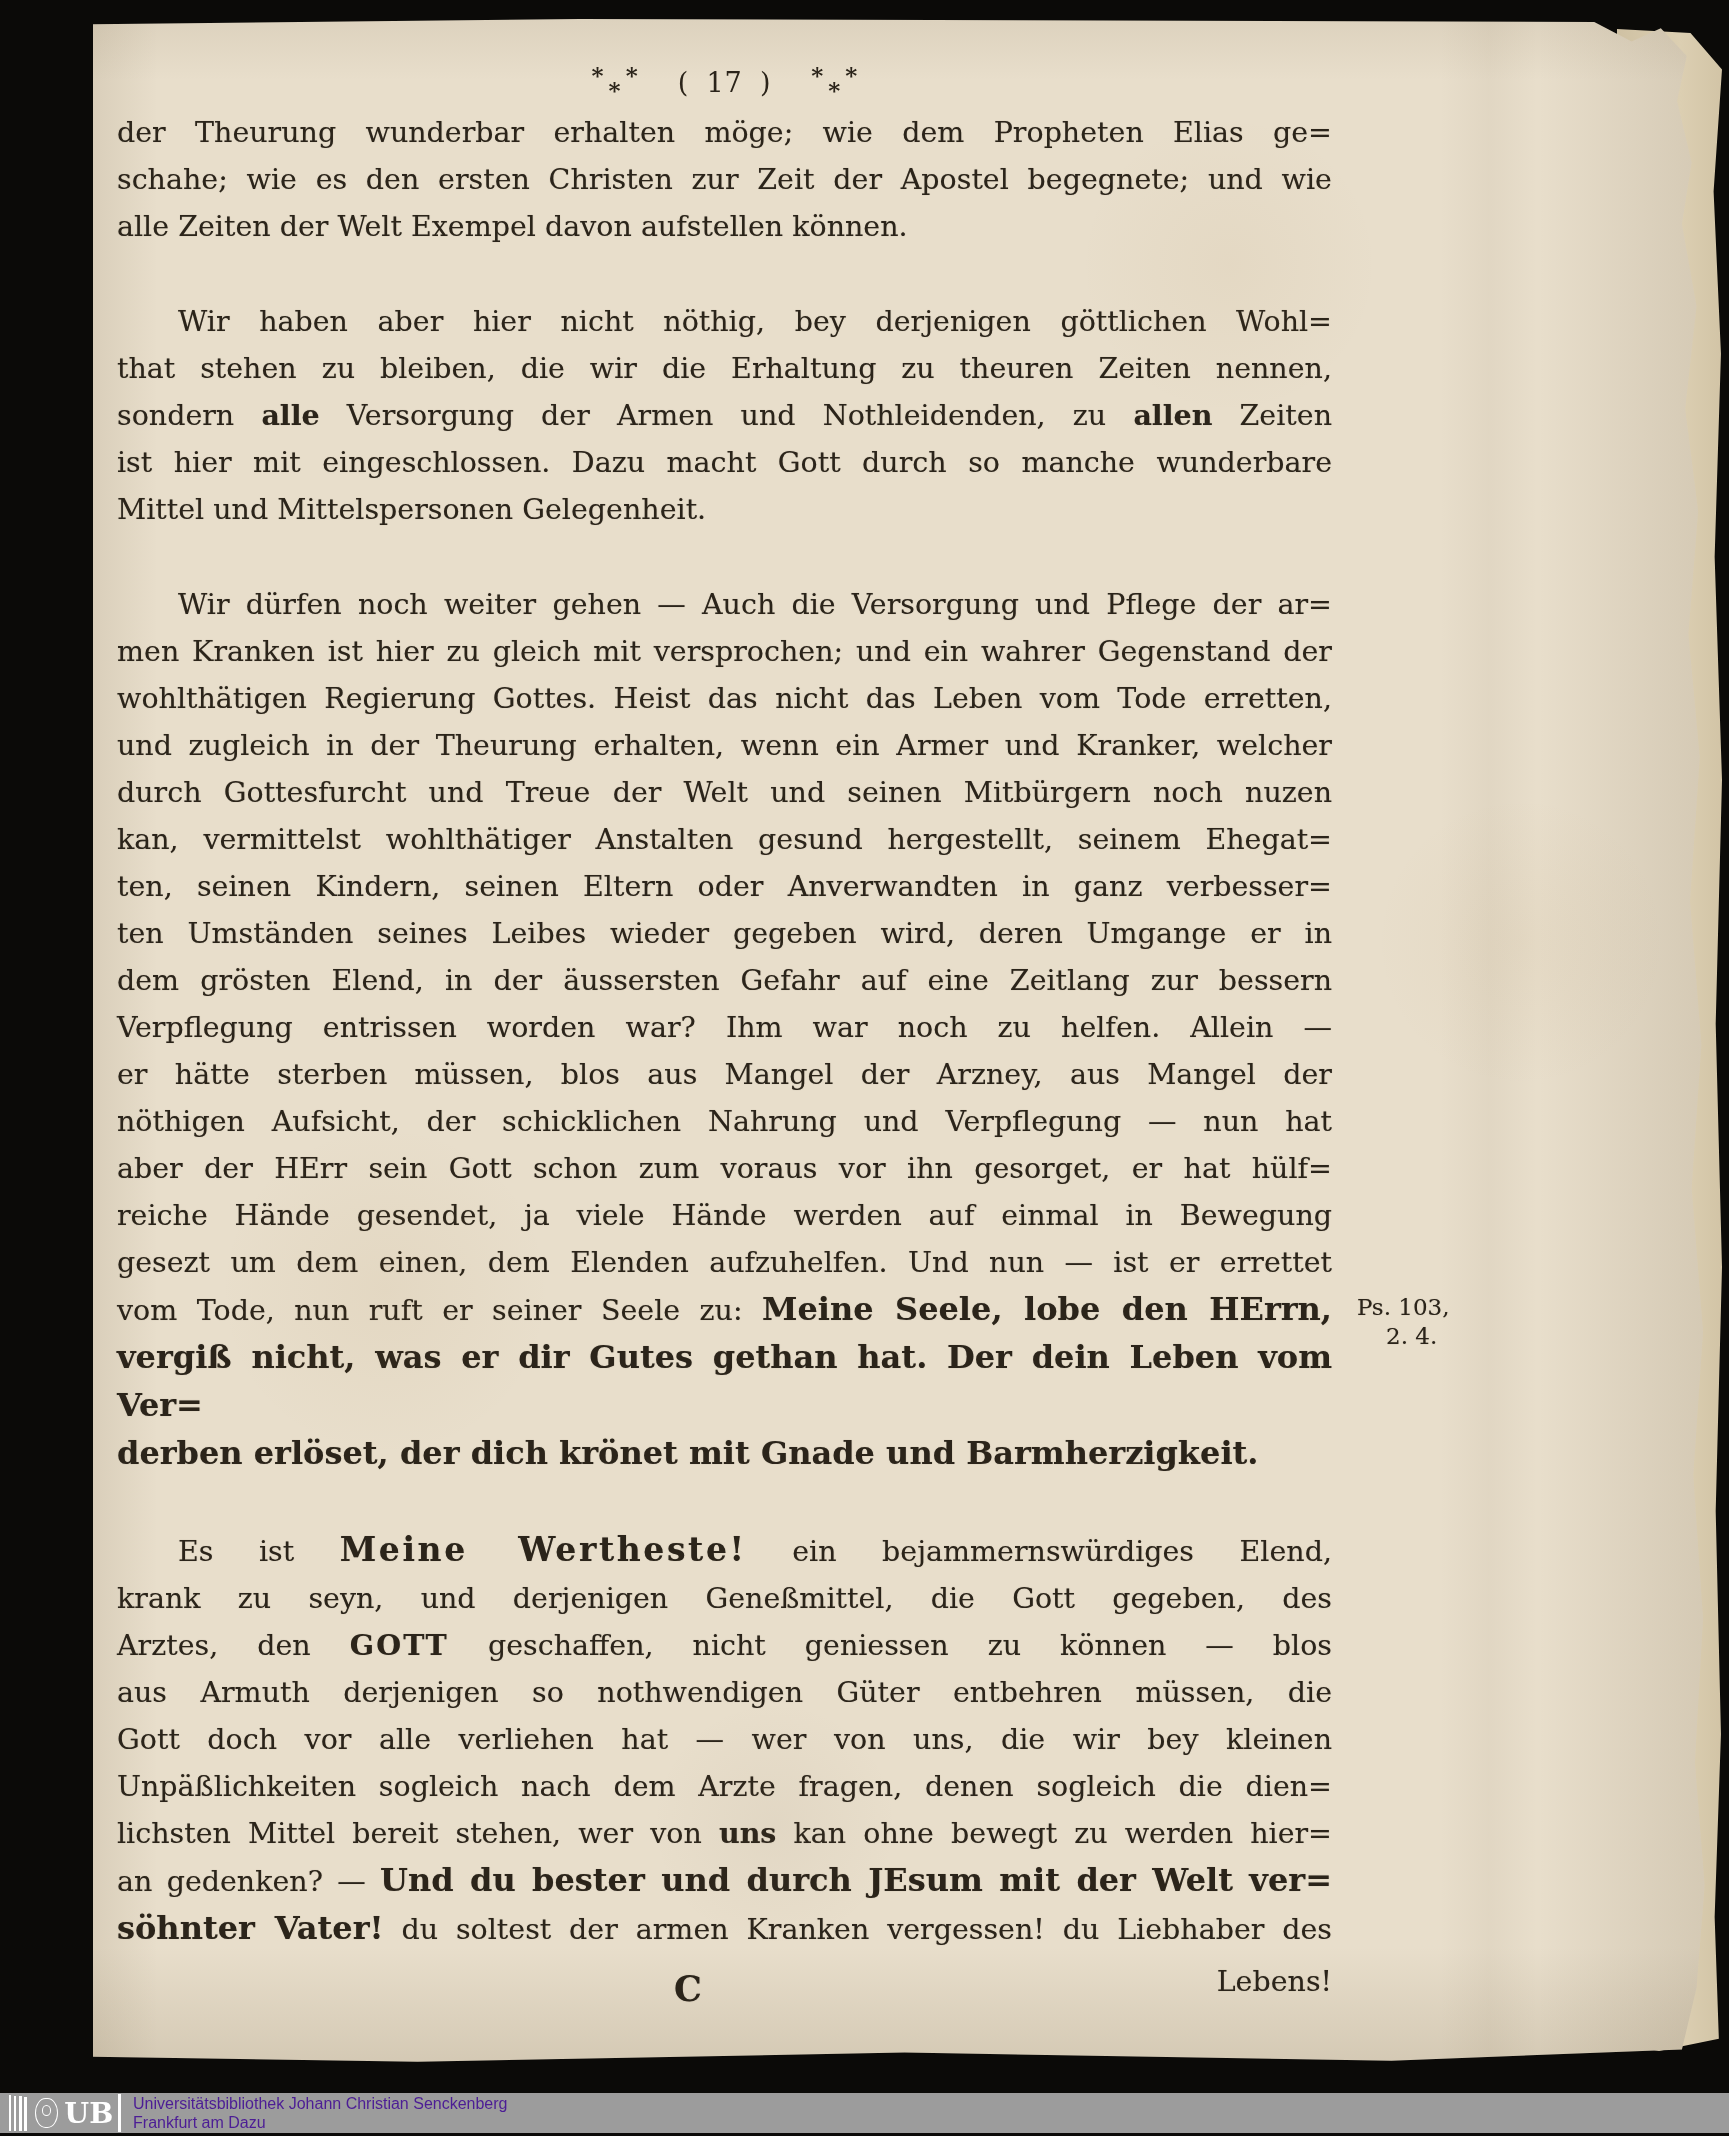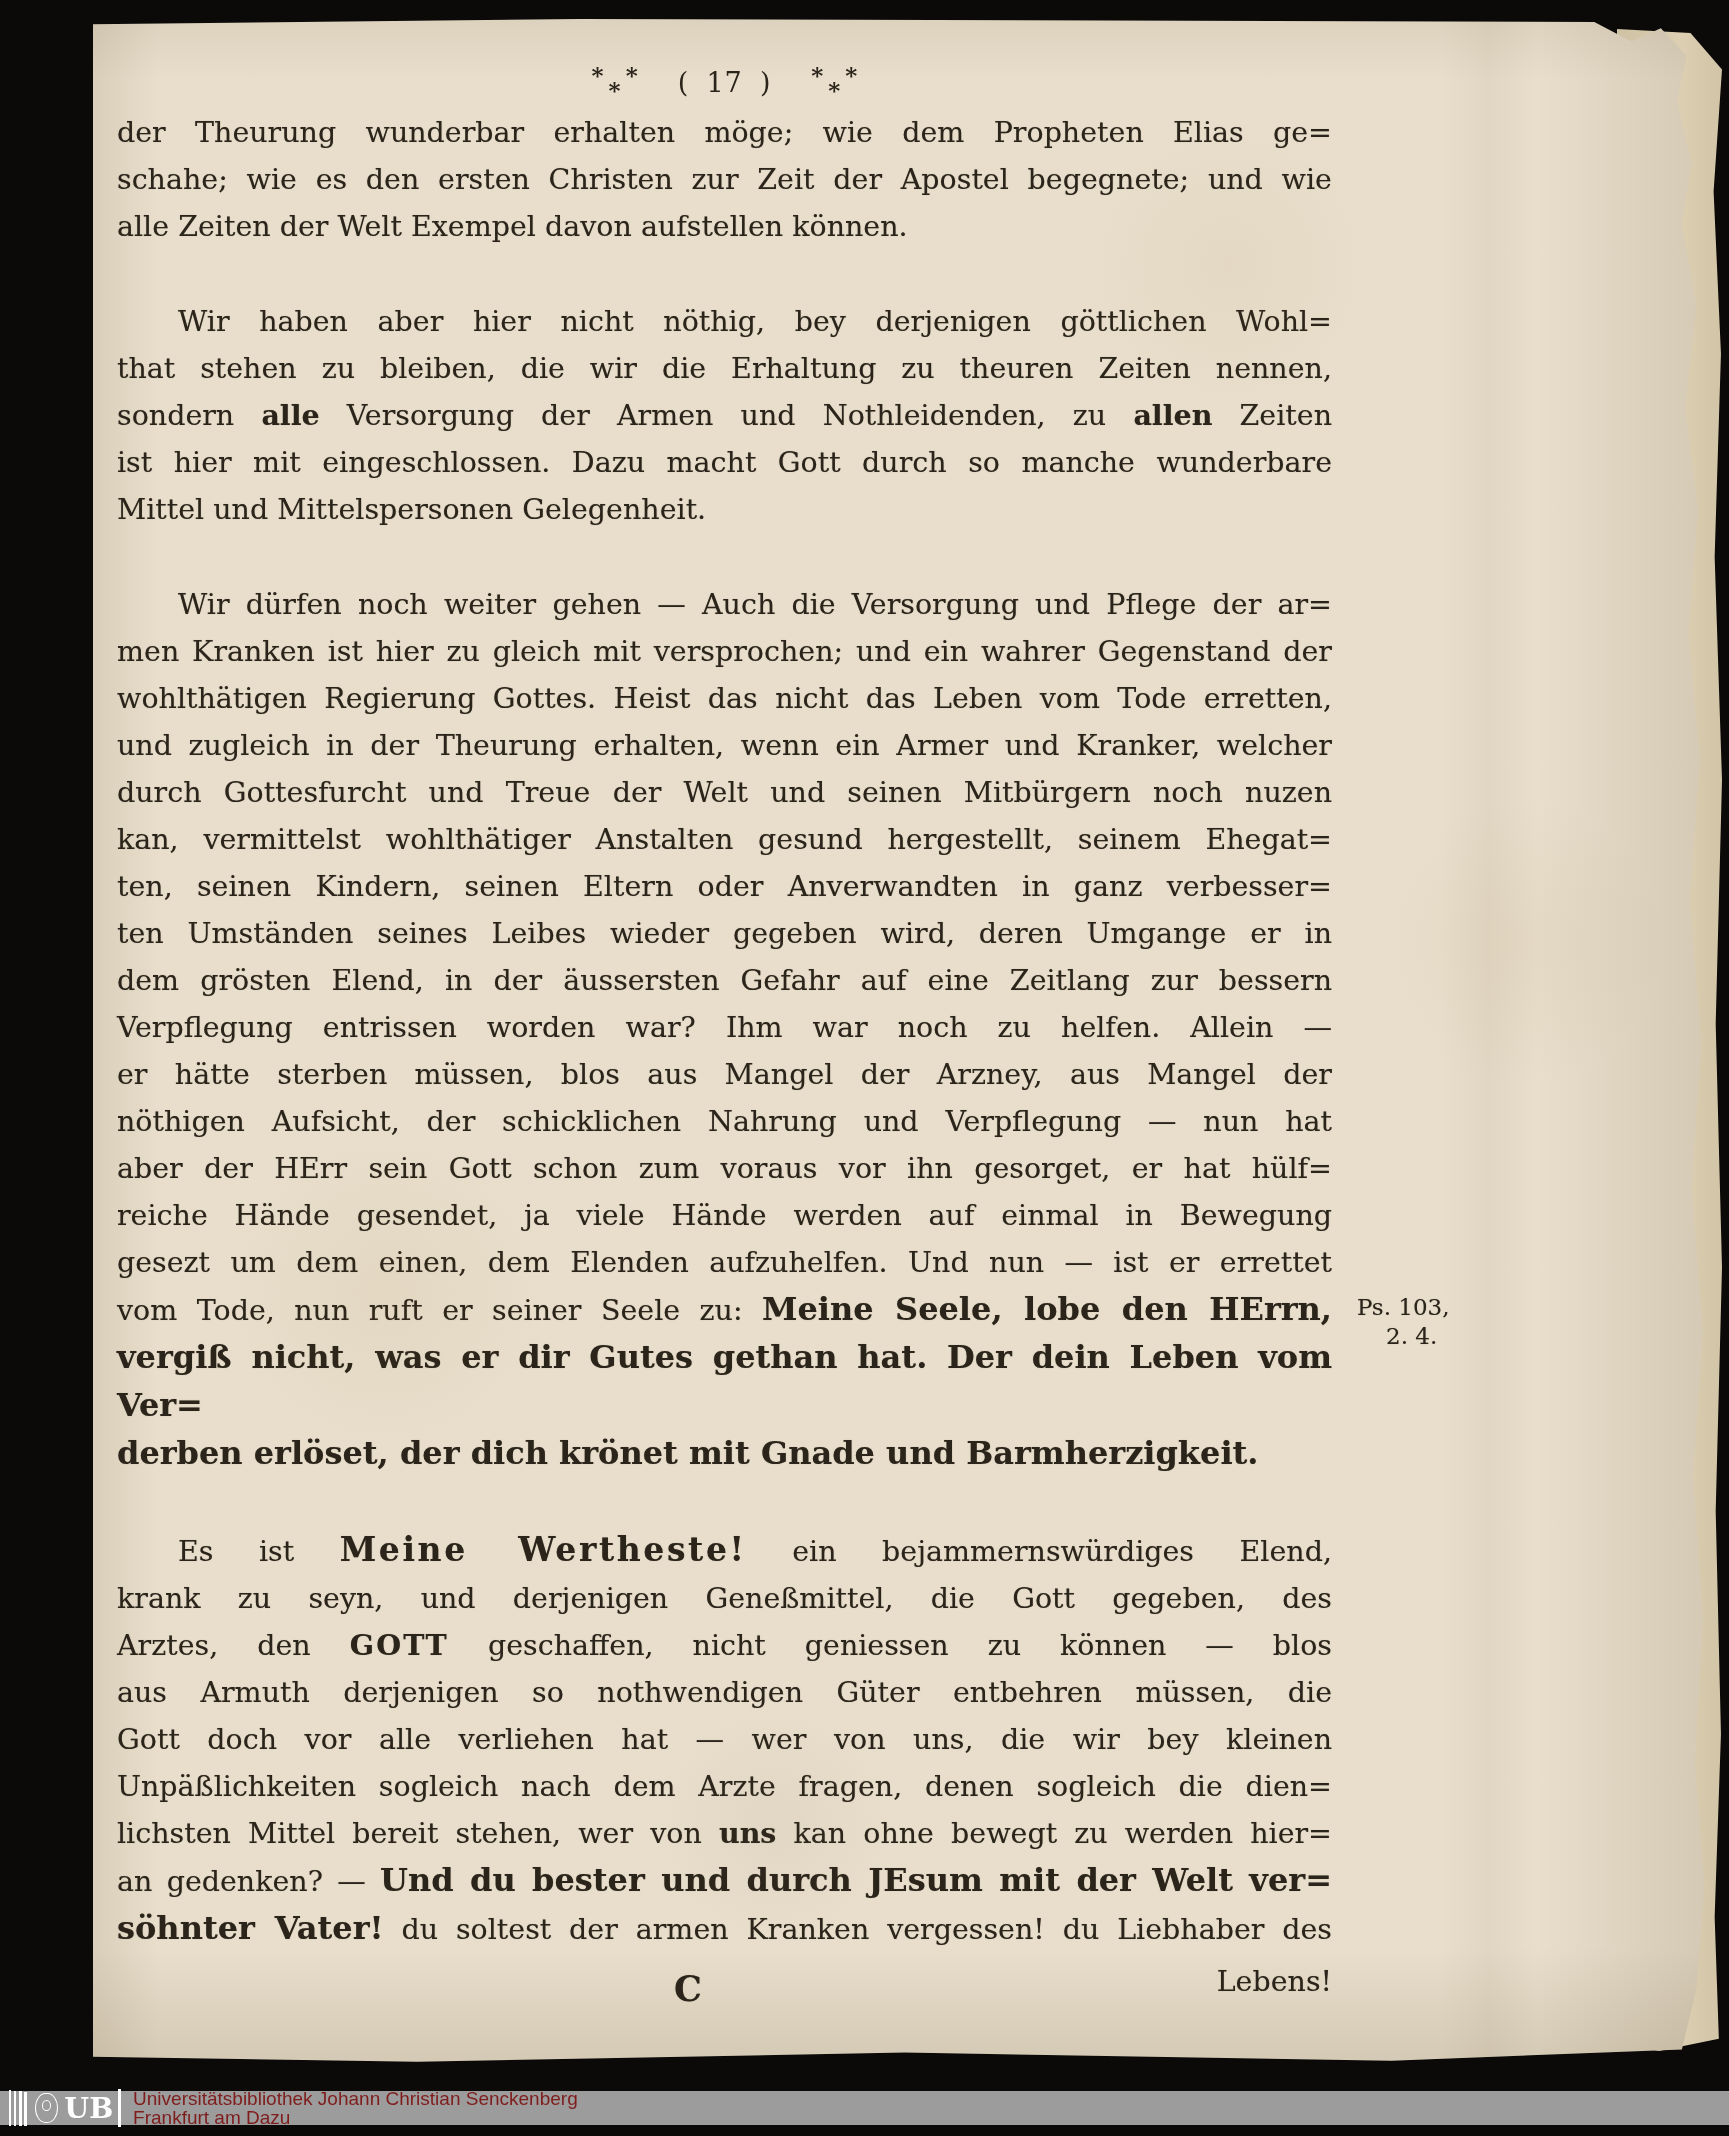--- a/index.html
+++ b/index.html
@@ -63,42 +63,42 @@
     position:absolute;left:1240px;top:7px;width:164px;
     font-size:23px;line-height:29px;font-weight:400;
     text-align:left;text-align-last:left;text-indent:0;
   }
   .margin-note .l2{padding-left:29px;}
   .sig-row{position:relative;margin-top:12px;height:55px;}
   .sig-c{position:absolute;left:47%;transform:translateX(-50%);font-size:35px;font-weight:700;}
   .catchword{position:absolute;right:0;top:-7px;font-size:28.5px;}
   
   .footer-bar{
-    position:absolute;left:0;bottom:12px;width:1729px;height:34px;background:#9c9c9c;
+    position:absolute;left:0;bottom:4px;width:1729px;height:40px;background:#9c9c9c;
     display:flex;align-items:center;z-index:2;
     font-family:"Liberation Sans", sans-serif;
   }
   .ub-logo{display:flex;align-items:center;height:40px;margin-left:8.6px;}
   .spines{display:flex;align-items:flex-end;gap:2.6px;height:36px;margin-right:4.3px;}
   .spines i{display:block;width:2.6px;background:#fff;}
   .spines i:nth-child(1){height:36px;}
   .spines i:nth-child(2){height:35px;}
   .spines i:nth-child(3){height:35px;}
   .spines i:nth-child(4){height:34px;}
   .portrait{
     width:21px;height:28px;border:1.7px solid #fff;border-radius:50% / 55%;
     position:relative;margin:0 4.3px;
   }
   .portrait::before{
     content:"";position:absolute;left:5.2px;top:6px;width:7px;height:8.6px;
     border:1.3px solid #fff;border-radius:50%;
   }
   .logo-abbr{color:#fff;font-family:"DejaVu Serif", serif;font-weight:700;font-size:28.5px;margin:0 5.2px 0 1.7px;line-height:40px;}
   .logo-divider{width:2.6px;height:38px;background:#fff;margin-right:12px;}
-  .footer-text{color:#7f1d1d;font-size:19px;line-height:19px;}
+  .footer-text{color:#4c1d95;font-size:16px;line-height:19px;}
 </style>
 </head>
 <body>
 
 <div class="behind-sheet"></div>
 
 <div class="paper">
 
   <div class="page-header">
     <span class="asterism">

